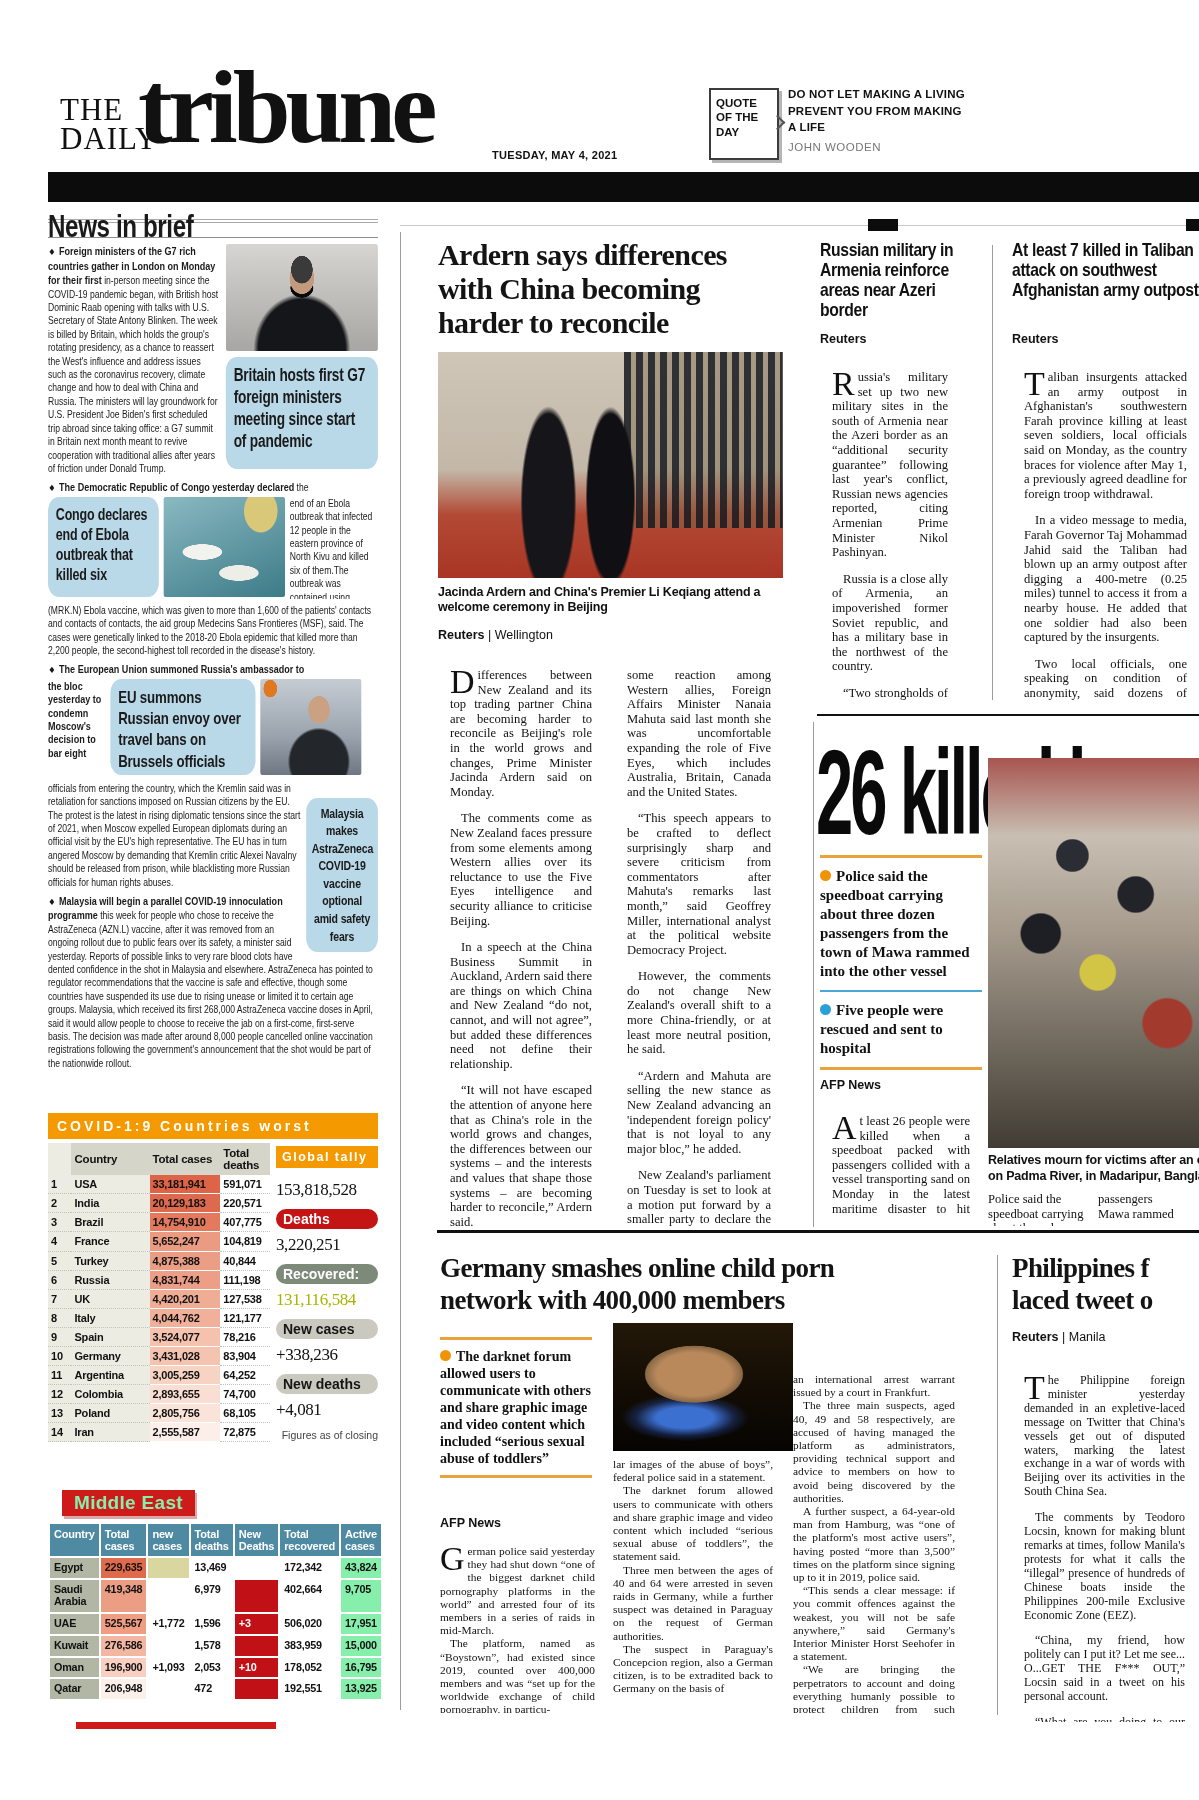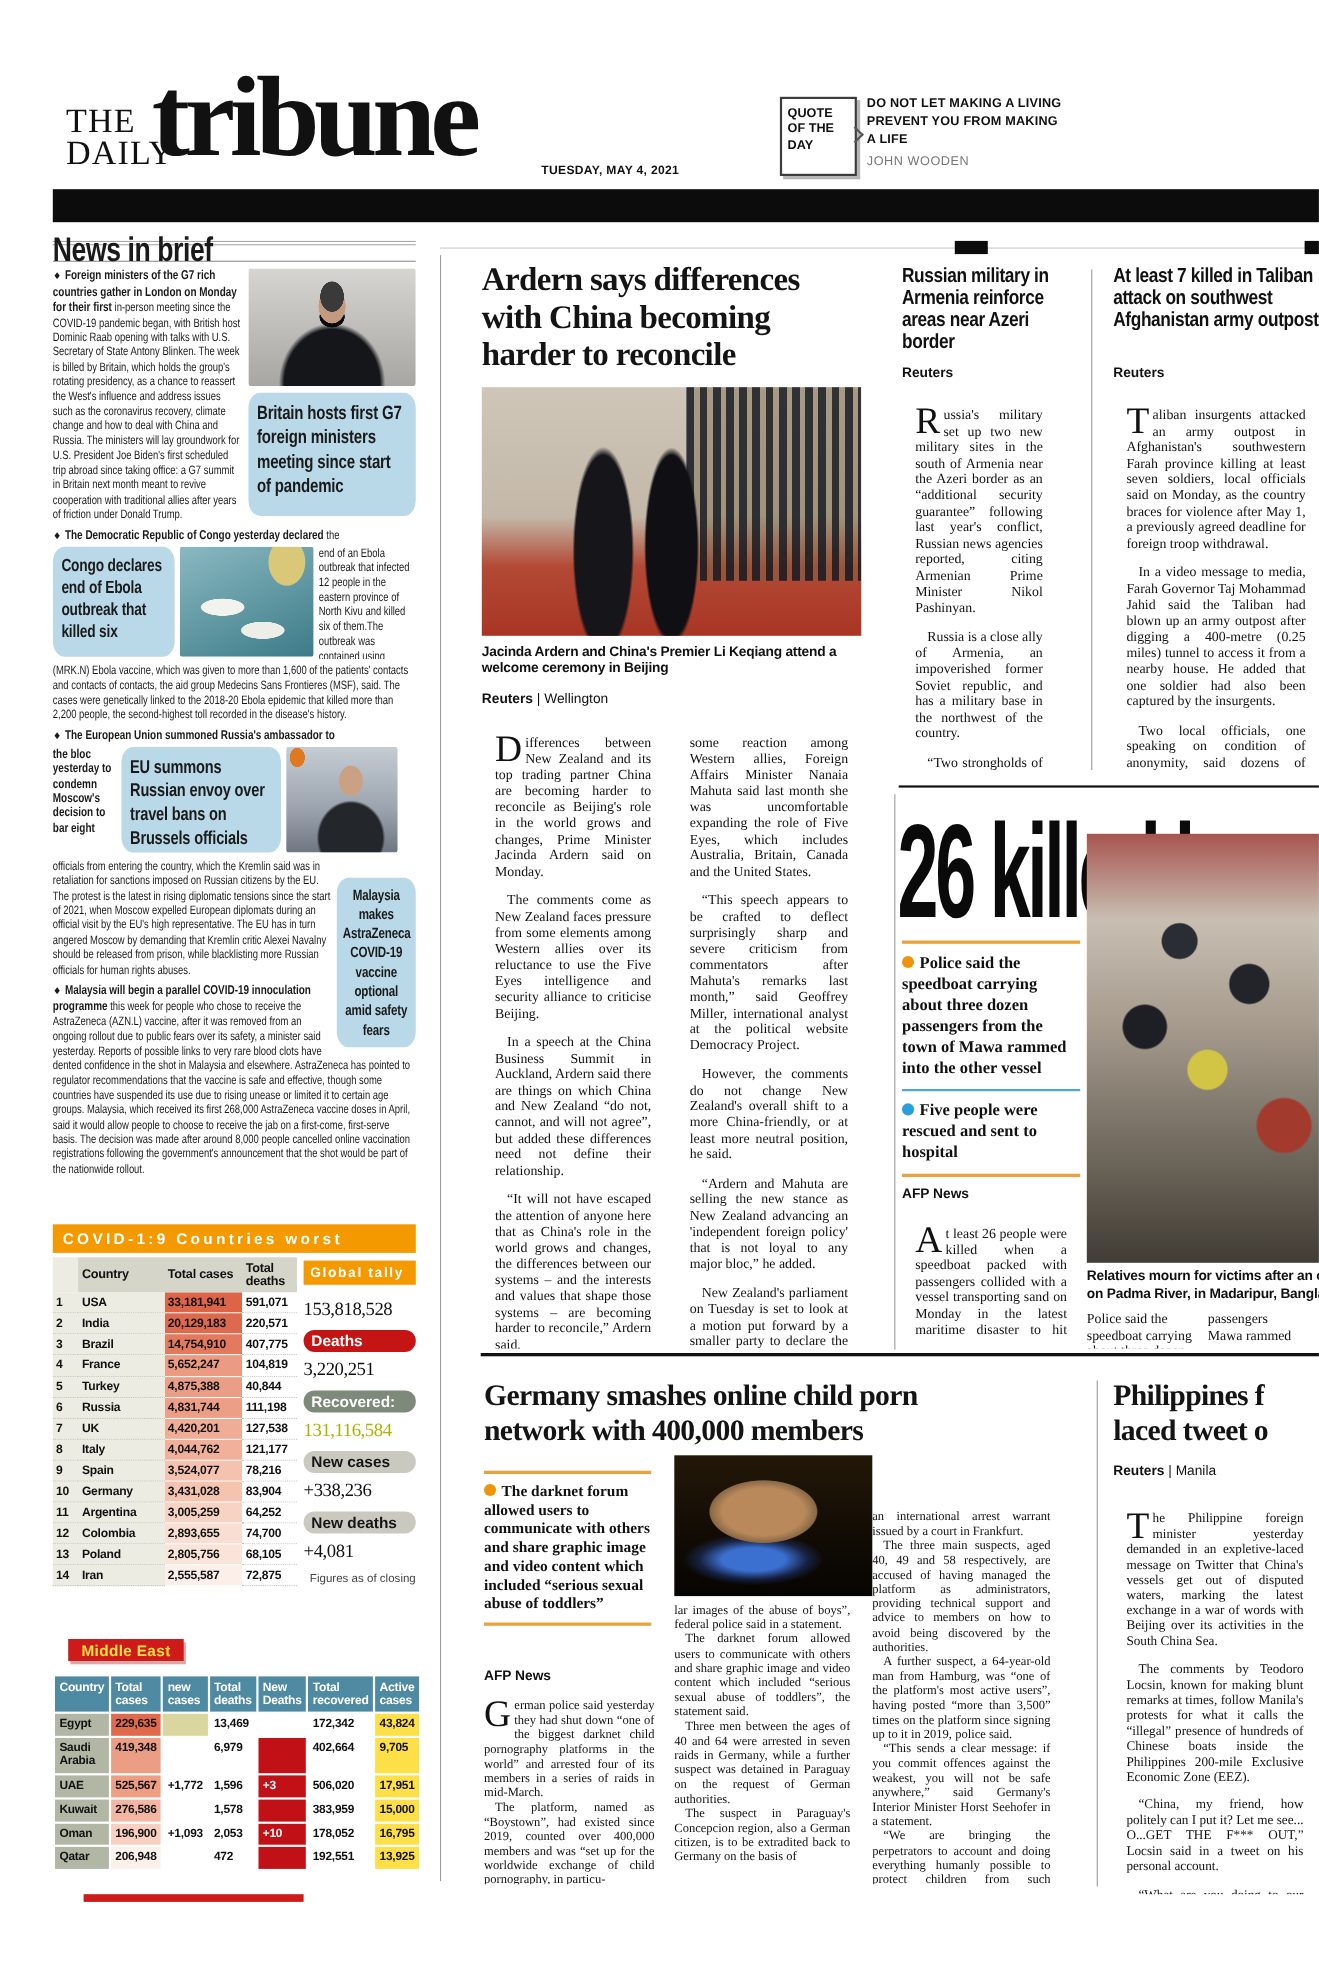--- a/index.html
+++ b/index.html
@@ -85,28 +85,28 @@
   .tally-label{font-size:12.5px;letter-spacing:1.5px;line-height:22px;padding-left:6px}
   .tally-num{font-family:"Liberation Serif",serif;font-size:17px;letter-spacing:-.4px;margin:6px 0 9px}
   .pill{display:block;border-radius:10px;padding:2px 7px;font-family:Liberation Sans, sans-serif;
         font-weight:700;font-size:14px;box-sizing:border-box;width:100%}
   .pill-red{background:#c41414;color:#fff}
   .pill-green{background:#7e8a79;color:#fff}
   .pill-grey{background:#c9c9bf;color:#151515}
   .green-num{color:#a9b400}
   .footnote{font-size:10.5px;color:#444;text-align:right;margin-top:4px}
 
-  .me-label{background:#cf1a1a;color:#fde047;font-weight:700;font-size:14px;letter-spacing:.3px;
+  .me-label{background:#cf1a1a;color:#86efac;font-weight:700;font-size:19px;letter-spacing:.3px;
             padding:2px 12px;box-shadow:2px 3px 0 rgba(140,10,10,.35);display:inline-block}
   .me{border-spacing:2px;font-size:10.8px;letter-spacing:-.2px;width:330px}
   .me th{background:#4f8aa3;color:#fff;text-align:left;font-size:11px;padding:4px 4px;line-height:1.1;vertical-align:top}
   .me td{font-weight:700;padding:4px 4px;line-height:1.1;vertical-align:top}
   .me .cty{background:#b2b6a4}
   .me-red{background:#c11016;color:#fff}
-  .me-active{background:#fde047}
+  .me-active{background:#86efac}
   .me-khaki{background:#d9d6a0}
 
   
   #ph-blinken{background:
     radial-gradient(circle 14px at 50% 24%, #3a3a3a 97%, transparent),
     radial-gradient(circle 16px at 50% 32%, #c49a7e 97%, transparent),
     radial-gradient(ellipse 15px 10px at 50% 41%, #0a0a0a 96%, transparent),
     radial-gradient(ellipse 62px 55px at 50% 98%, #15161a 90%, transparent),
     linear-gradient(180deg,#d6d5d2,#a7a6a3)}
   #ph-ebola{background:

